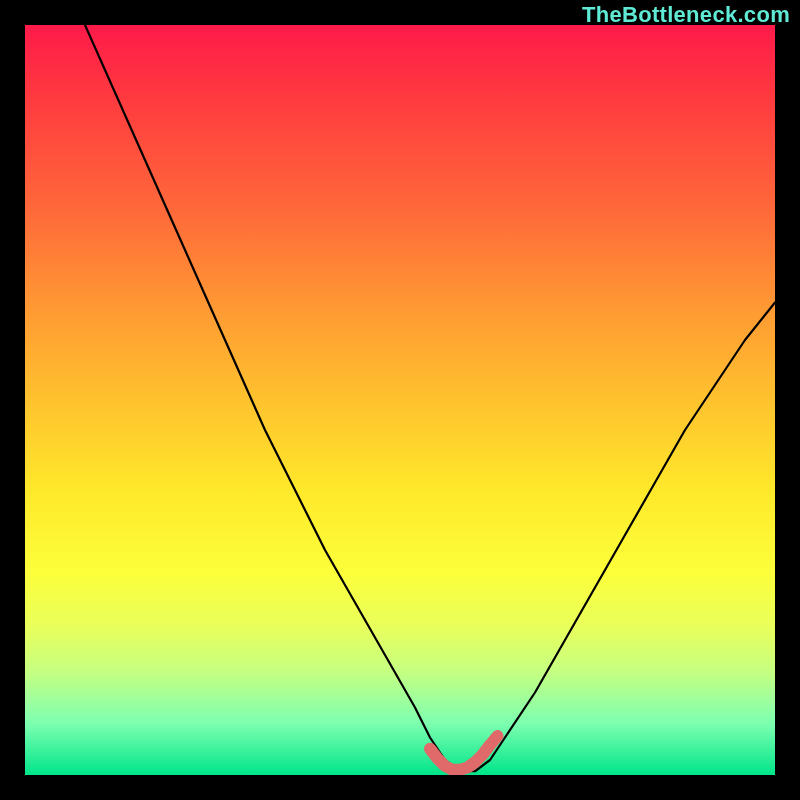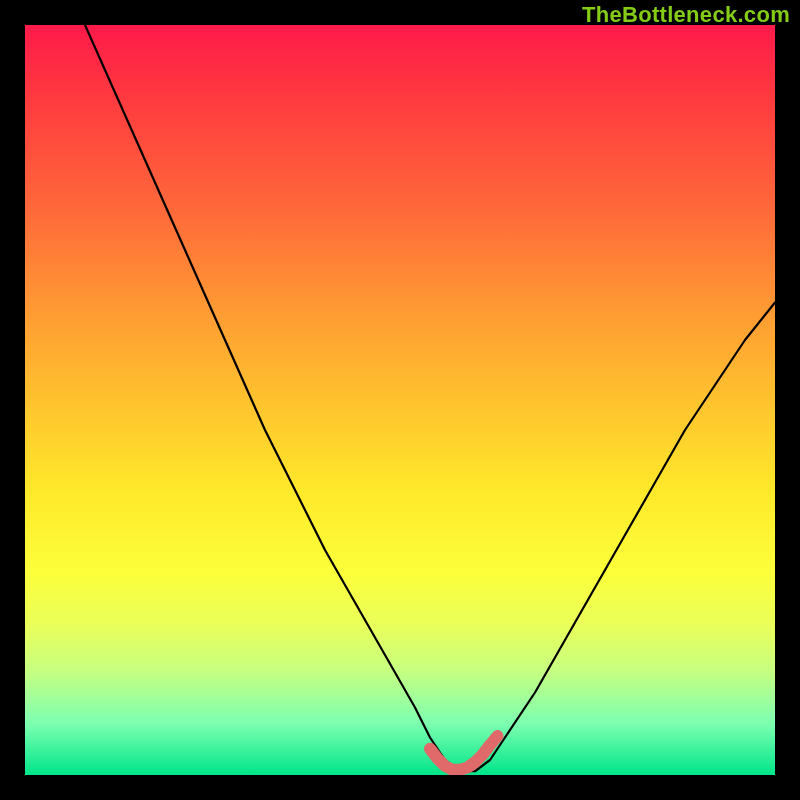--- a/index.html
+++ b/index.html
@@ -43,21 +43,21 @@
     position: absolute;
     left: 0;
     top: 0;
     width: 750px;
     height: 750px;
   }
   .attribution {
     position: absolute;
     top: 2px;
     right: 10px;
-    color: #84cc16;
+    color: #5eead4;
     font-size: 22px;
     font-weight: 600;
     letter-spacing: 0.3px;
     user-select: none;
   }
 </style>
 </head>
 <body>
 
 <div class="frame">

